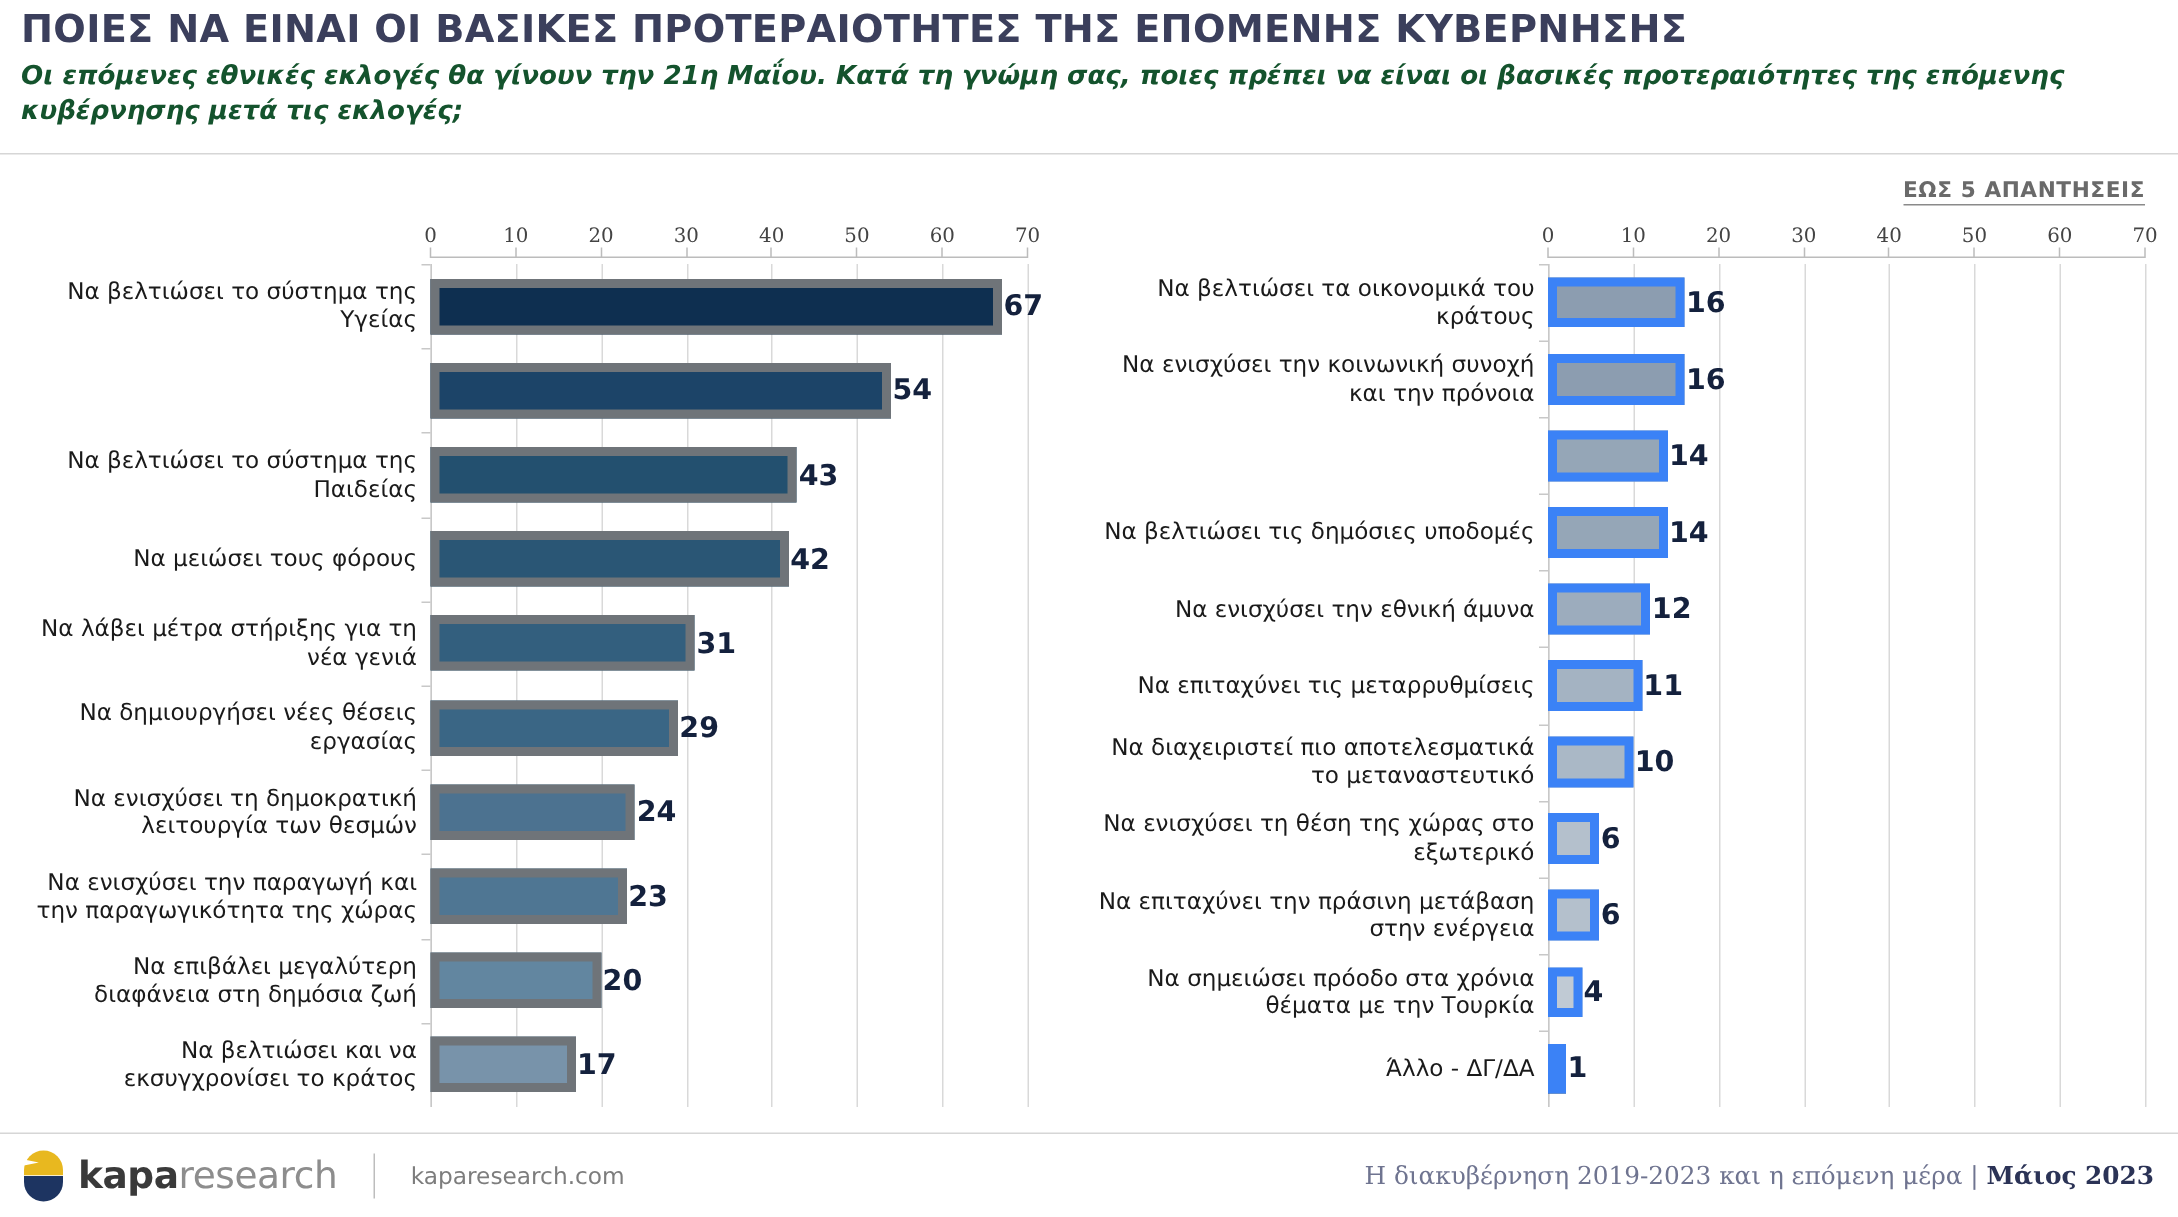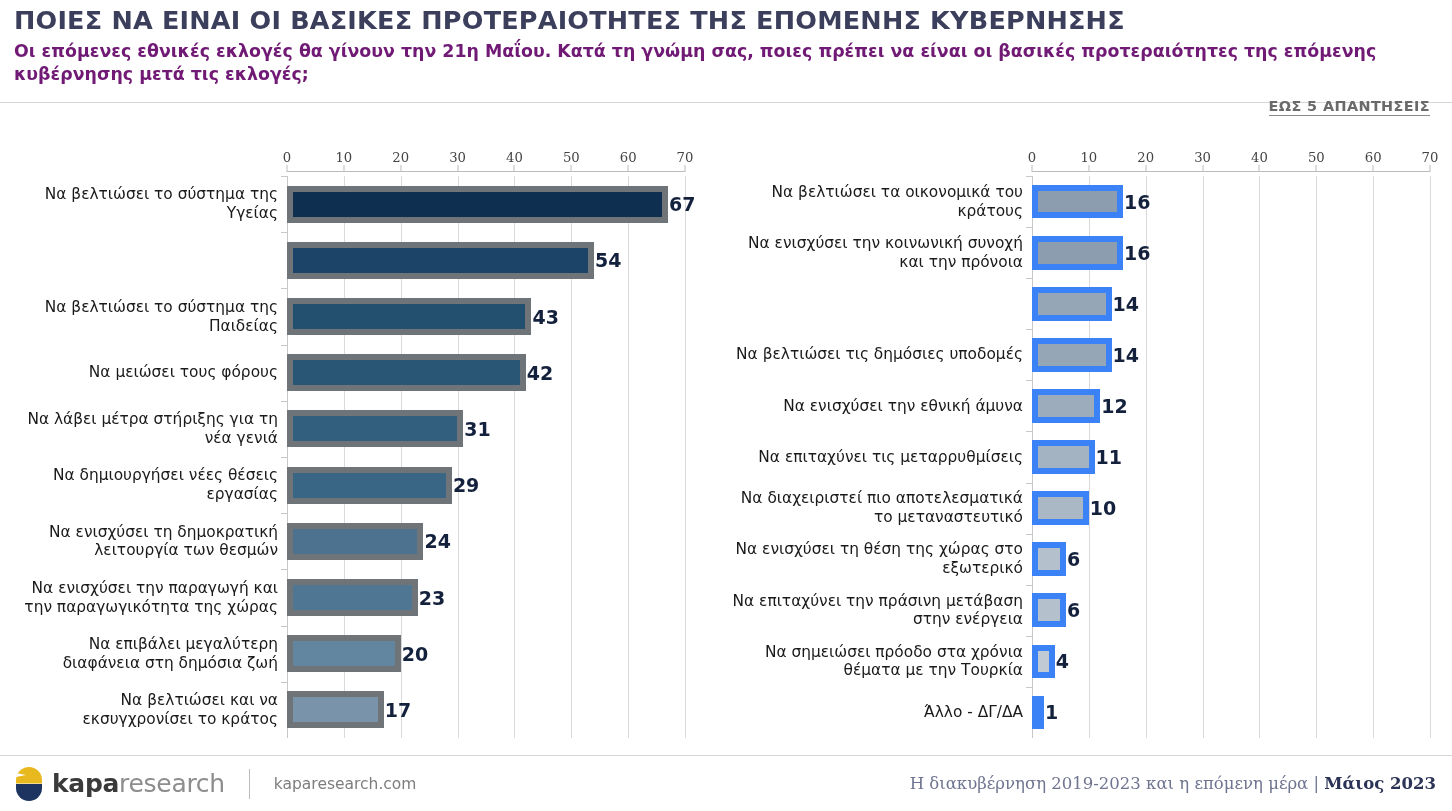--- a/index.html
+++ b/index.html
@@ -15,32 +15,32 @@
   .header { padding: 6px 14px 0 14px; }
   .title {
     font-family: "DejaVu Sans", "Liberation Sans", sans-serif;
     font-size: 25.5px; font-weight: bold;
     color: #3b3f5c; letter-spacing: .2px;
     line-height: 1.12; white-space: nowrap;
   }
   .subtitle {
     margin-top: 5px;
     font-family: "DejaVu Sans", "Liberation Sans", sans-serif;
-    font-weight: bold;
-    font-size: 17.4px; color: #701a75;
+    font-style: italic; font-weight: bold;
+    font-size: 17.4px; color: #14532d;
     line-height: 1.34; max-width: 1430px;
   }
   .hrule {
     position: absolute; left: 0; top: 102px;
     width: 1452px; height: 1px; background: #d6d6d6;
   }
 
   
   .note-wrap {
-    position: absolute; right: 18px; top: 96px;
+    position: absolute; right: 18px; top: 116px;
     text-align: right;
   }
   .note {
     display: inline-block;
     font-size: 14.4px; font-weight: bold; color: #6a6a6a;
     letter-spacing: .4px;
     border-bottom: 1.6px solid #8a8a8a; padding-bottom: 1px;
   }
 
   

